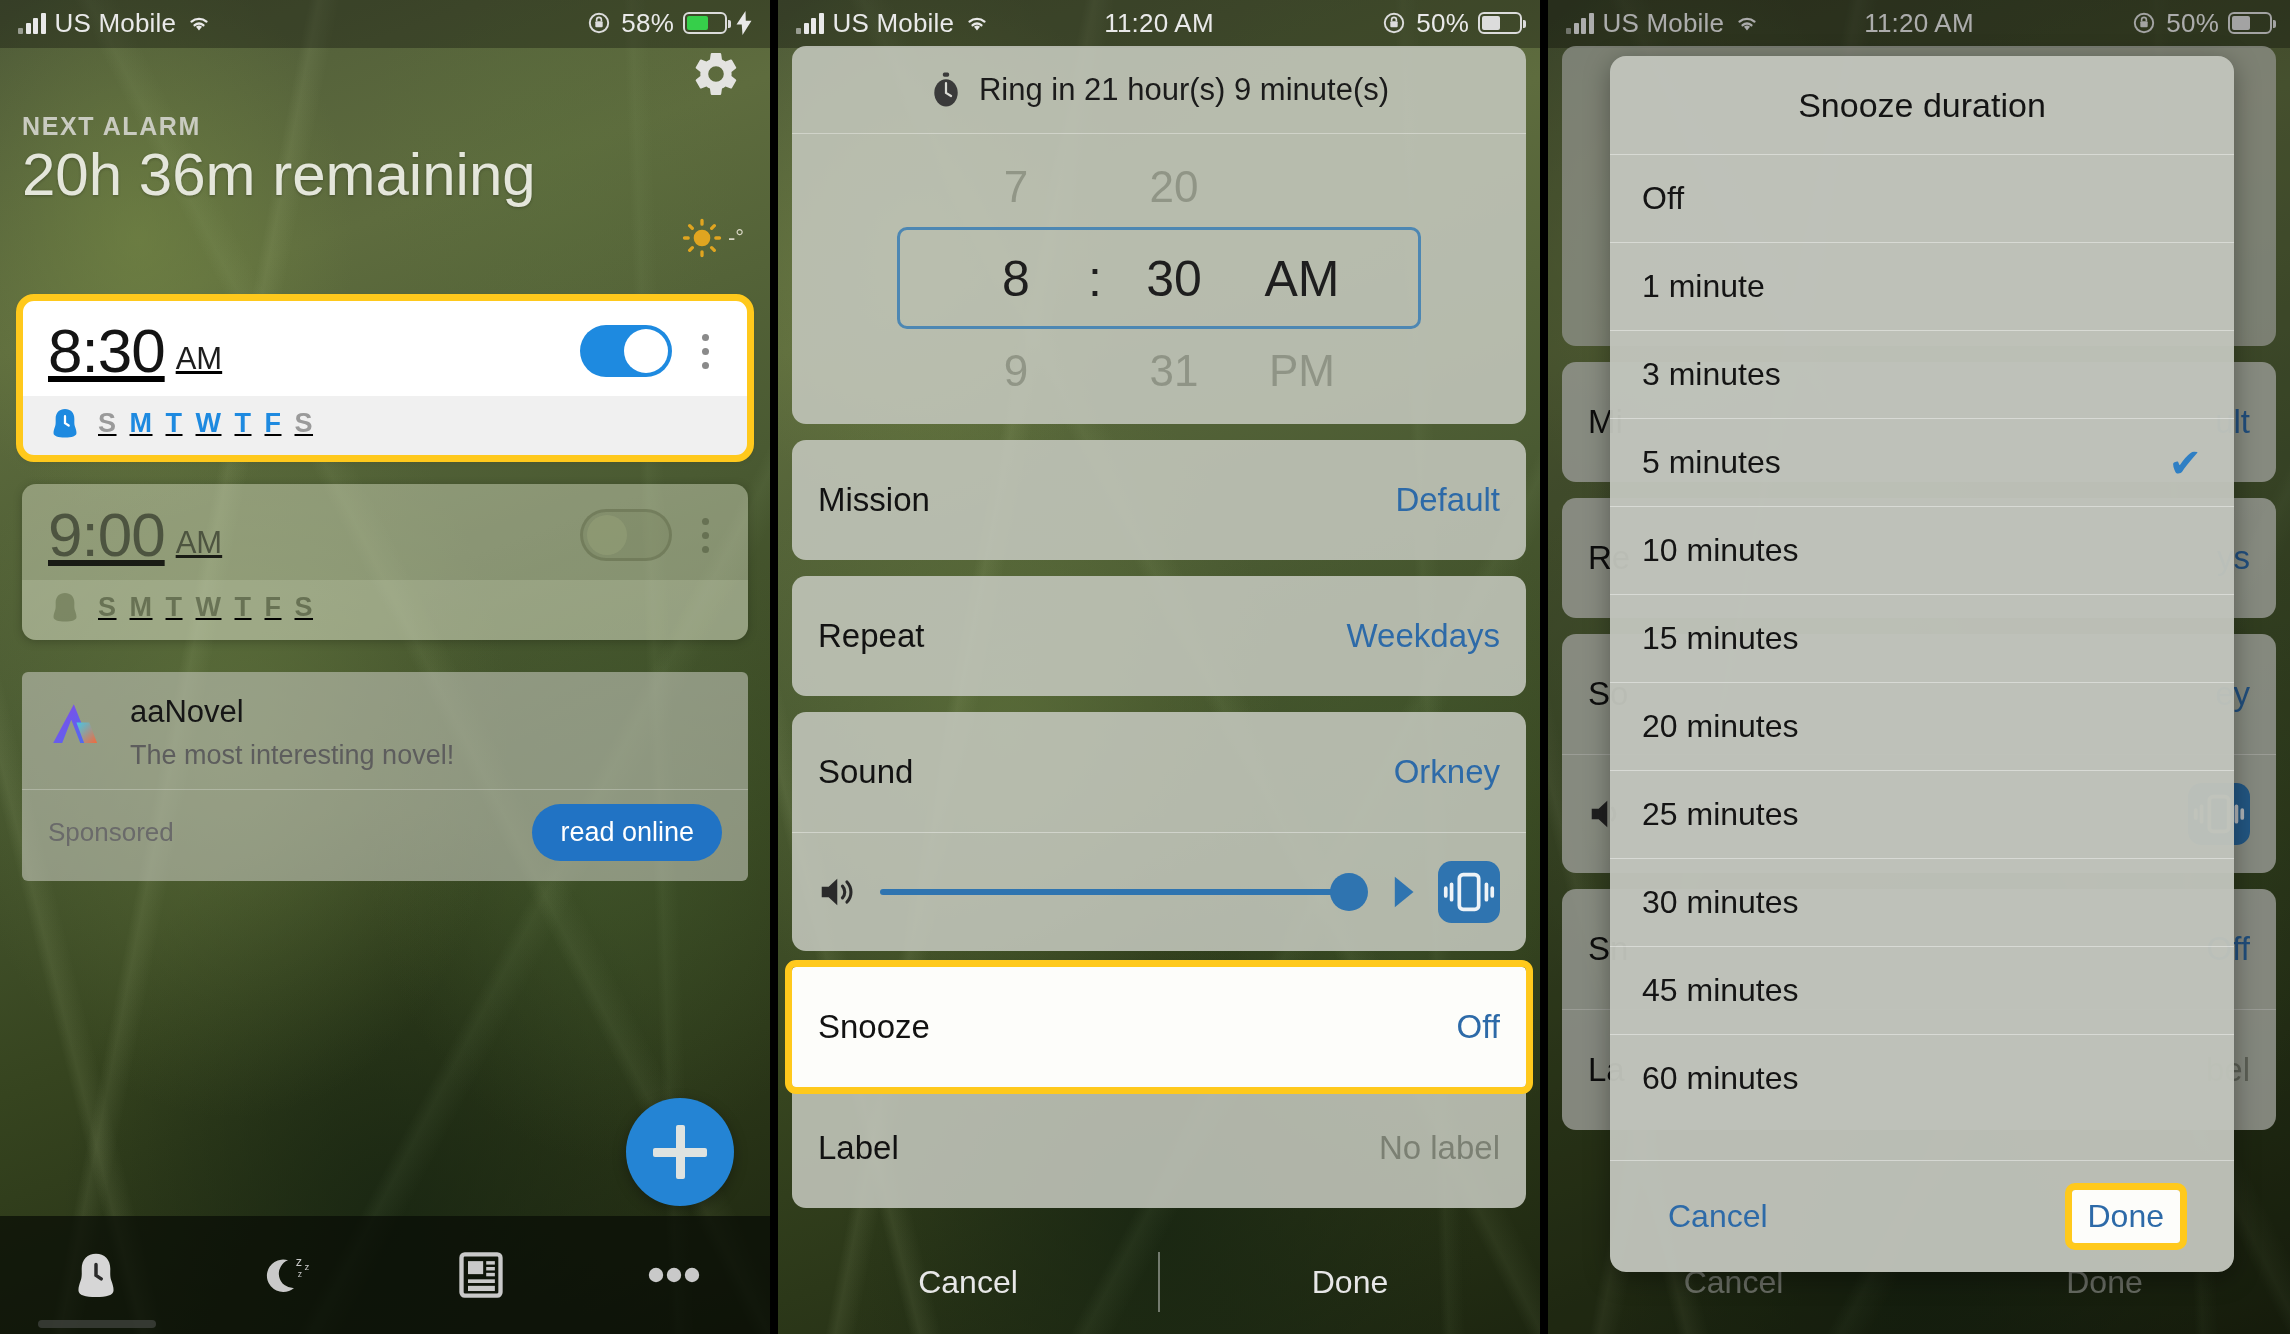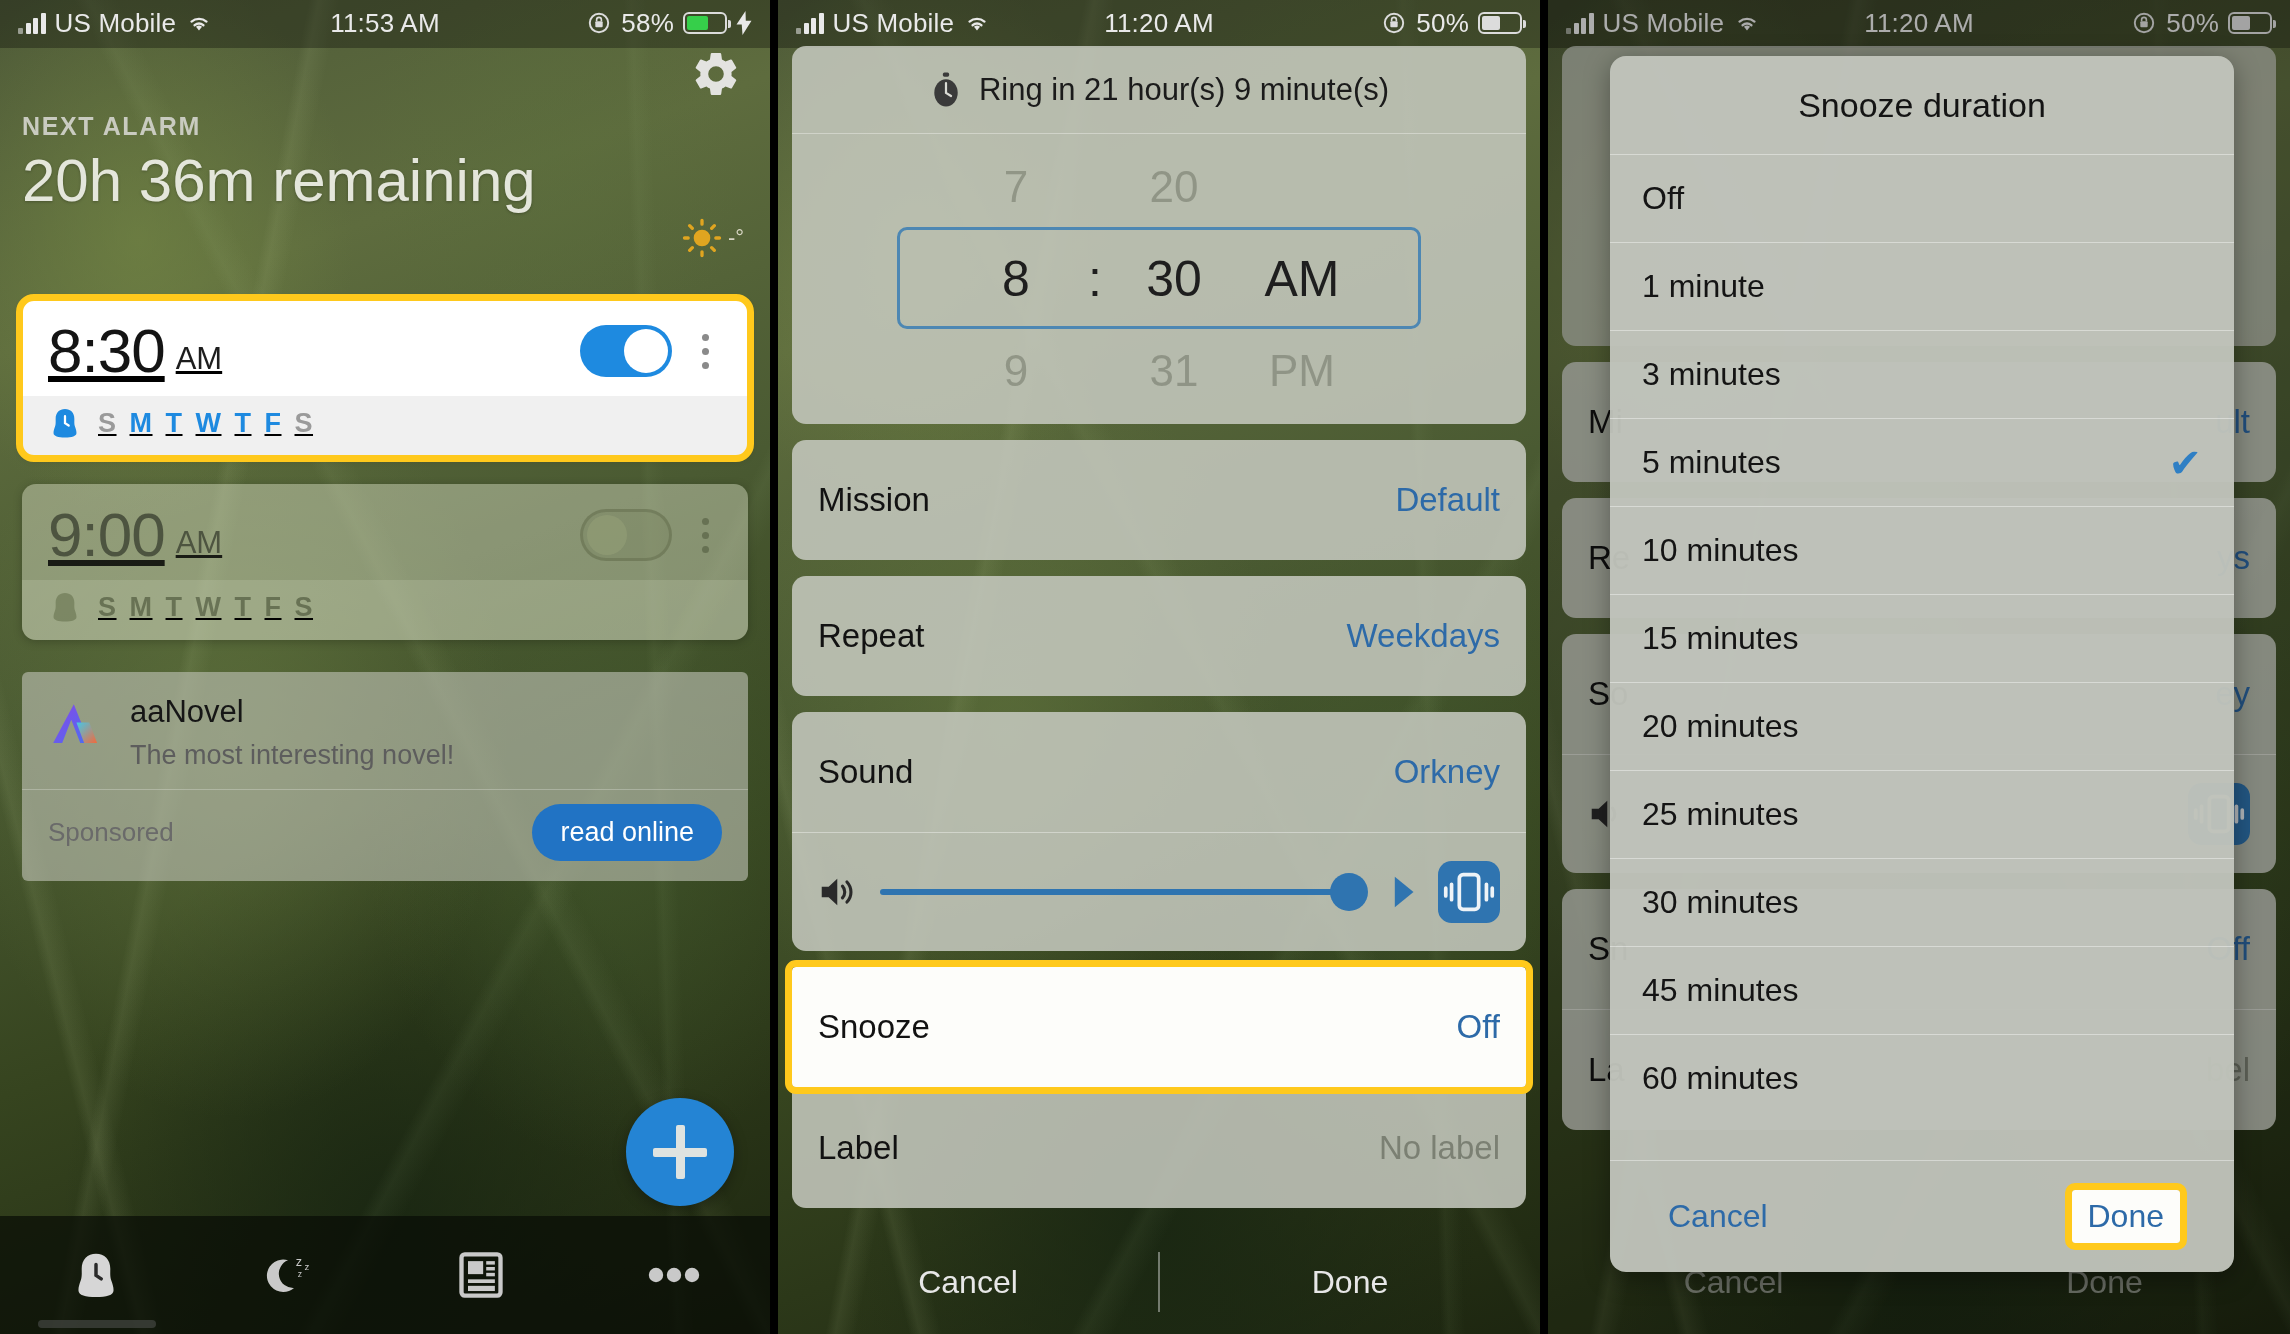--- a/index.html
+++ b/index.html
@@ -54,21 +54,21 @@
   .bars i:nth-child(2){ height: 11px;}
   .bars i:nth-child(3){ height: 16px;}
   .bars i:nth-child(4){ height: 21px;}
   .batt { width: 44px; height: 22px; border: 2.5px solid #dcdcdc; border-radius: 6px; position: relative; padding:2px;}
   .batt:after{ content:""; position:absolute; right:-6px; top:6px; width:3.5px; height:8px; background:#dcdcdc; border-radius:0 2px 2px 0;}
   .batt span{ display:block; height:100%; background:#36cf4a; border-radius:2px;}
 
   
   .gear { position: absolute; right: 28px; top: 48px; width: 52px; height: 52px; z-index: 6; }
   .next-alarm-label { position:absolute; left:22px; top:112px; color:#c9cbc0; font-size:25px; letter-spacing:1.6px; font-weight:700; z-index:4;}
-  .next-alarm-time { position:absolute; left:22px; top:146px; color:#e4e6db; font-size:60px; font-weight:400; z-index:4; text-shadow: 0 1px 3px rgba(0,0,0,.25);}
+  .next-alarm-time { position:absolute; left:22px; top:140px; color:#e4e6db; font-size:60px; font-weight:400; z-index:4; text-shadow: 0 1px 3px rgba(0,0,0,.25);}
   .sun-widget{ position:absolute; right:26px; top:218px; z-index:4; display:flex; align-items:center; gap:6px;}
   .sun-widget .deg{ color:#d8d6c4; font-size:22px;}
 
   .cards { position: absolute; left: 22px; right: 22px; top: 300px; z-index: 4; }
   .alarm-card {
     border-radius: 14px; overflow:hidden; position: relative;
     box-shadow: 0 2px 10px rgba(0,0,0,.22);
     text-decoration: underline;
   }
   .alarm-card.active { background:#fff; outline: 7px solid #ffc91c; outline-offset: -1px; border-radius: 12px;}
@@ -166,21 +166,20 @@
             <i></i>
             <i></i>
           </span>
         <span>US Mobile</span>
         <svg width="28" height="22" viewBox="0 0 24 18">
           <path d="M12 15.5l2.6-3.2a4 4 0 00-5.2 0z" fill="#e9e9e9"></path>
           <path d="M5.6 7.8a10 10 0 0112.8 0" stroke="#e9e9e9" stroke-width="2" fill="none" stroke-linecap="round"></path>
           <path d="M8.2 10.9a6.2 6.2 0 017.6 0" stroke="#e9e9e9" stroke-width="2" fill="none" stroke-linecap="round"></path>
         </svg>
       </div>
-      <div class="sb-center">11:53 AM</div>
       <div class="sb-right">
         <svg width="26" height="26" viewBox="0 0 24 24">
           <circle cx="12" cy="12" r="8.5" stroke="#dcdcdc" stroke-width="1.8" fill="none"></circle>
           <rect x="8.6" y="10.4" width="6.8" height="5.6" rx="1" fill="#dcdcdc"></rect>
           <path d="M9.8 10.4V9a2.2 2.2 0 014.4 0v1.4" stroke="#dcdcdc" stroke-width="1.5" fill="none"></path>
         </svg>
         <span>58%</span>
         <span class="batt">
             <span style="width:58%"></span>
           </span>

